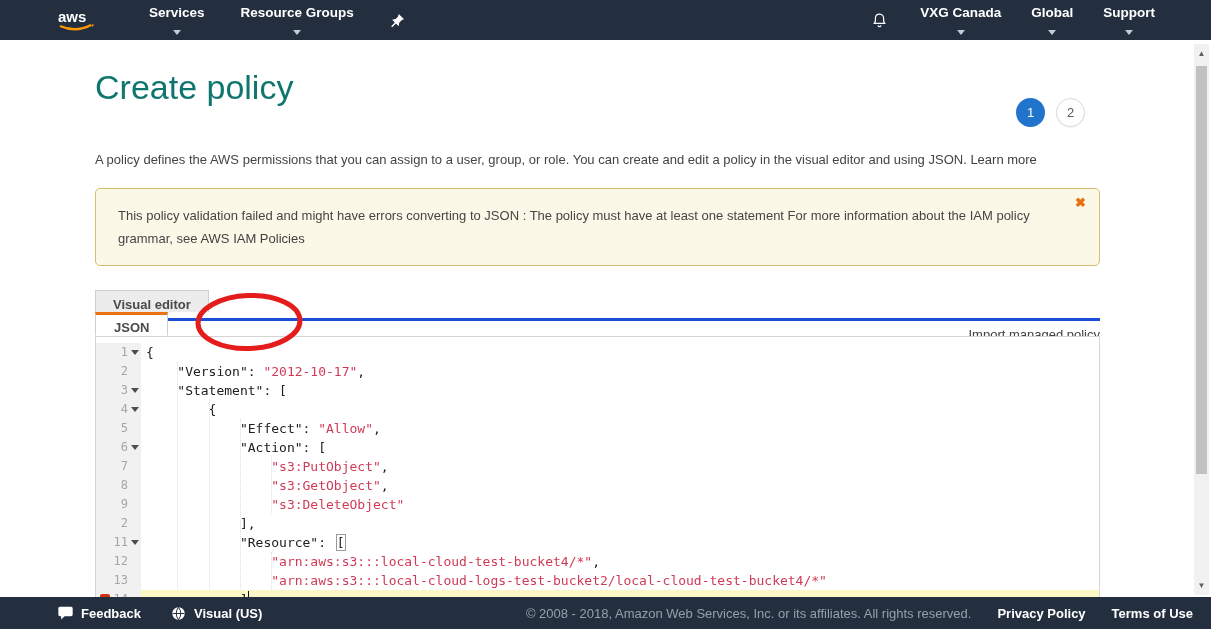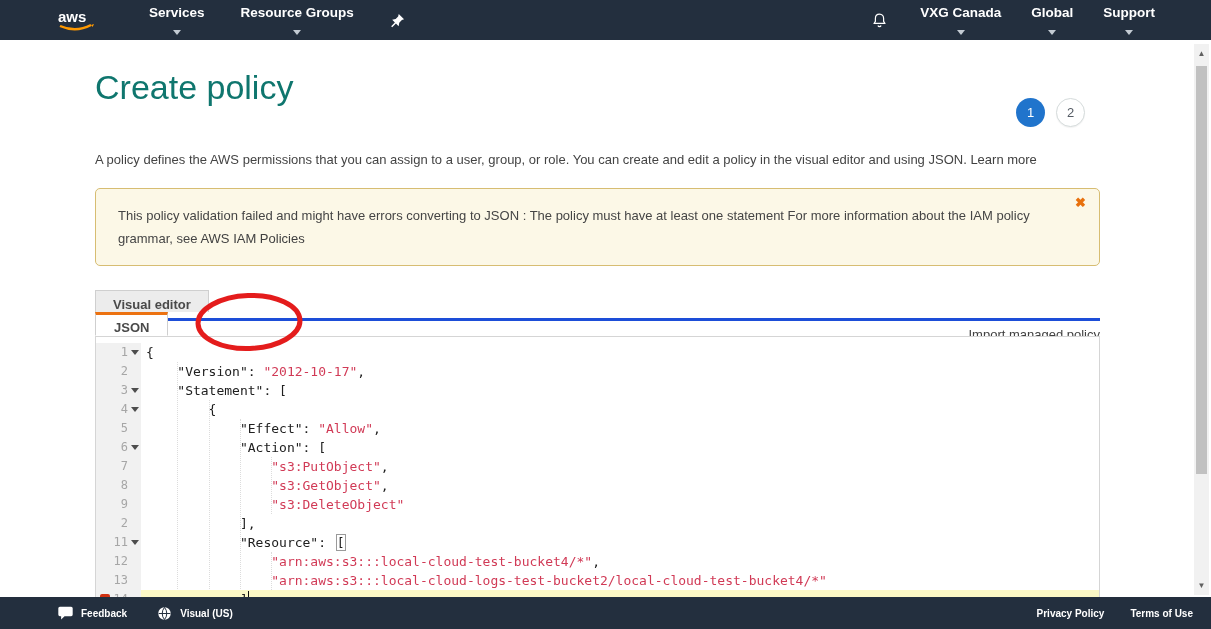--- a/index.html
+++ b/index.html
@@ -115,21 +115,21 @@
     background:#f1f1f1; z-index:5;
   }
   .sb-arrow { position:absolute; left:0; width:15px; height:15px; color:#606060; font-size:8px; text-align:center; line-height:15px; cursor:pointer; }
   .sb-up { top:2px; }
   .sb-down { bottom:2px; }
   .sb-thumb { position:absolute; left:2px; top:22px; width:11px; height:408px; background:#c1c1c1; cursor:grab; }
 
   
   .footer {
     position:absolute; bottom:0; left:0; width:1211px; height:32px;
-    background:#232f3e; display:flex; align-items:center; font-size:10px; z-index:6;
+    background:#232f3e; display:flex; align-items:center; font-size:13px; z-index:6;
   }
   .foot-item { display:flex; align-items:center; gap:8px; color:#fff; font-weight:700; cursor:pointer; white-space:nowrap; }
   .foot-left { display:flex; align-items:center; gap:30px; margin-left:58px; }
   .foot-right { margin-left:auto; margin-right:18px; display:flex; align-items:center; gap:26px; }
   .copyright { color:#95a0aa; font-weight:400; }
   .foot-link { color:#fff; font-weight:700; cursor:pointer; white-space:nowrap; }
 </style>
 </head>
 <body>
 
@@ -291,16 +291,17 @@
     </div>
     <div class="foot-item">
       <svg width="15" height="15" viewBox="0 0 24 24">
         <circle cx="12" cy="12" r="10" fill="#ffffff"></circle>
         <path d="M2.5 12 h19 M12 2.2 a15 15 0 0 1 0 19.6 M12 2.2 a15 15 0 0 0 0 19.6" stroke="#232f3e" stroke-width="1.6" fill="none"></path>
       </svg>
       <span>Visual (US)</span>
     </div>
   </div>
   <div class="foot-right">
+    <span class="copyright">© 2008 - 2018, Amazon Web Services, Inc. or its affiliates. All rights reserved.</span>
     <span class="foot-link">Privacy Policy</span>
     <span class="foot-link">Terms of Use</span>
   </div>
 </div>
 
 </body></html>

